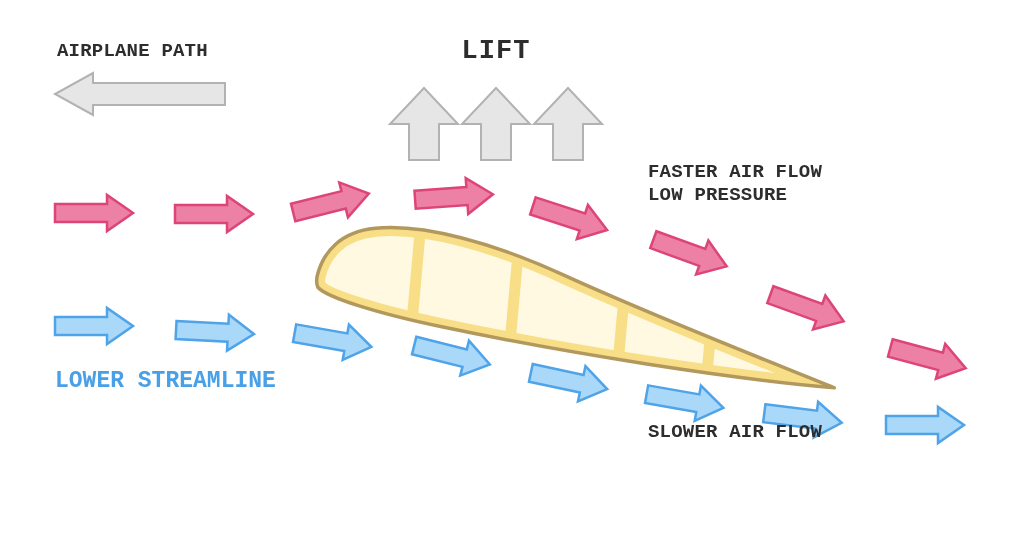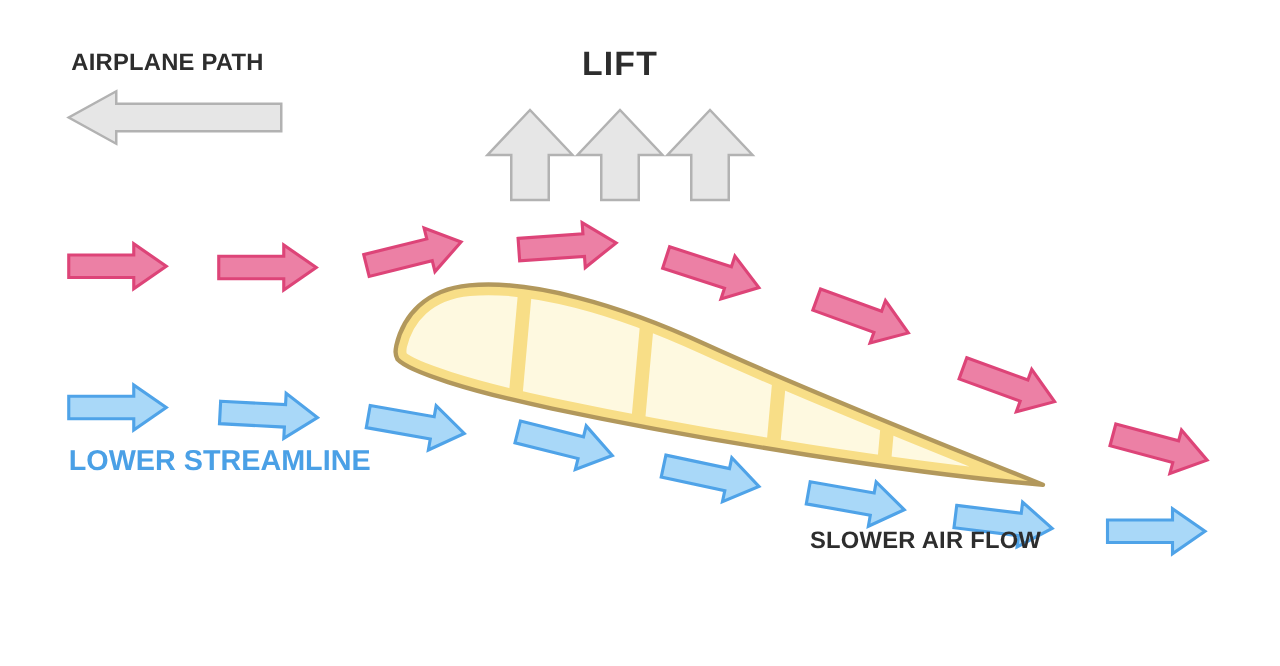--- a/index.html
+++ b/index.html
@@ -1,21 +1,21 @@
 <!DOCTYPE html>
 <html style="--background: #FFFFFF; --text-dark: #2D2D2D; --text-pink: #E9548B; --text-blue: #4AA0E6; --pink-fill: #EC80A5; --pink-stroke: #DD4478; --blue-fill: #A9D8F8; --blue-stroke: #4FA3E8; --gray-fill: #E6E6E6; --gray-stroke: #B2B2B2; --airfoil-fill: #FEF9E0; --airfoil-band: #F8DE87; --airfoil-outline: #B2985C;"><head>
 <meta charset="utf-8">
 <style>
   html,body{margin:0;padding:0;background:#fff;}
   .canvas{
     position:relative;
     width:1024px;height:513px;
     background:var(--background,#fff);
     overflow:hidden;
-    font-family:Liberation Sans, sans-serif;
+    font-family:Liberation Mono, monospace;
   }
   .abs{position:absolute;}
   .label-dark{
     color:var(--text-dark,#2d2d2d);
     font-weight:700;font-size:19px;letter-spacing:.2px;white-space:nowrap;
   }
   .title-lift{
     color:var(--text-dark,#2d2d2d);
     font-weight:800;font-size:27px;letter-spacing:1px;
     text-align:center;white-space:nowrap;
@@ -121,20 +121,24 @@
           <polygon points="0,9 52,9 52,0 78,18 52,36 52,27 0,27" transform="translate(-39,-18)" class="arrow-blue"></polygon>
         </g>
       </g>
   </svg>
 
   <div class="abs label-dark" style="left:57px;top:40px;">AIRPLANE PATH</div>
 
   <div class="abs title-lift" style="left:400px;top:36px;width:192px;">LIFT</div>
 
 
-  <div class="abs label-blue" style="left:55px;top:355px;">LOWER STREAMLINE</div>
+  <div class="abs label-blue" style="left:55px;top:368px;">LOWER STREAMLINE</div>
 
+  <div class="abs label-dark note" style="left:648px;top:161px;">
+    <div>FASTER AIR FLOW</div>
+    <div>LOW PRESSURE</div>
+  </div>
 
   <div class="abs label-dark note" style="left:648px;top:421px;">
     <div>SLOWER AIR FLOW</div>
   </div>
 
 </div>
 
 </body></html>

